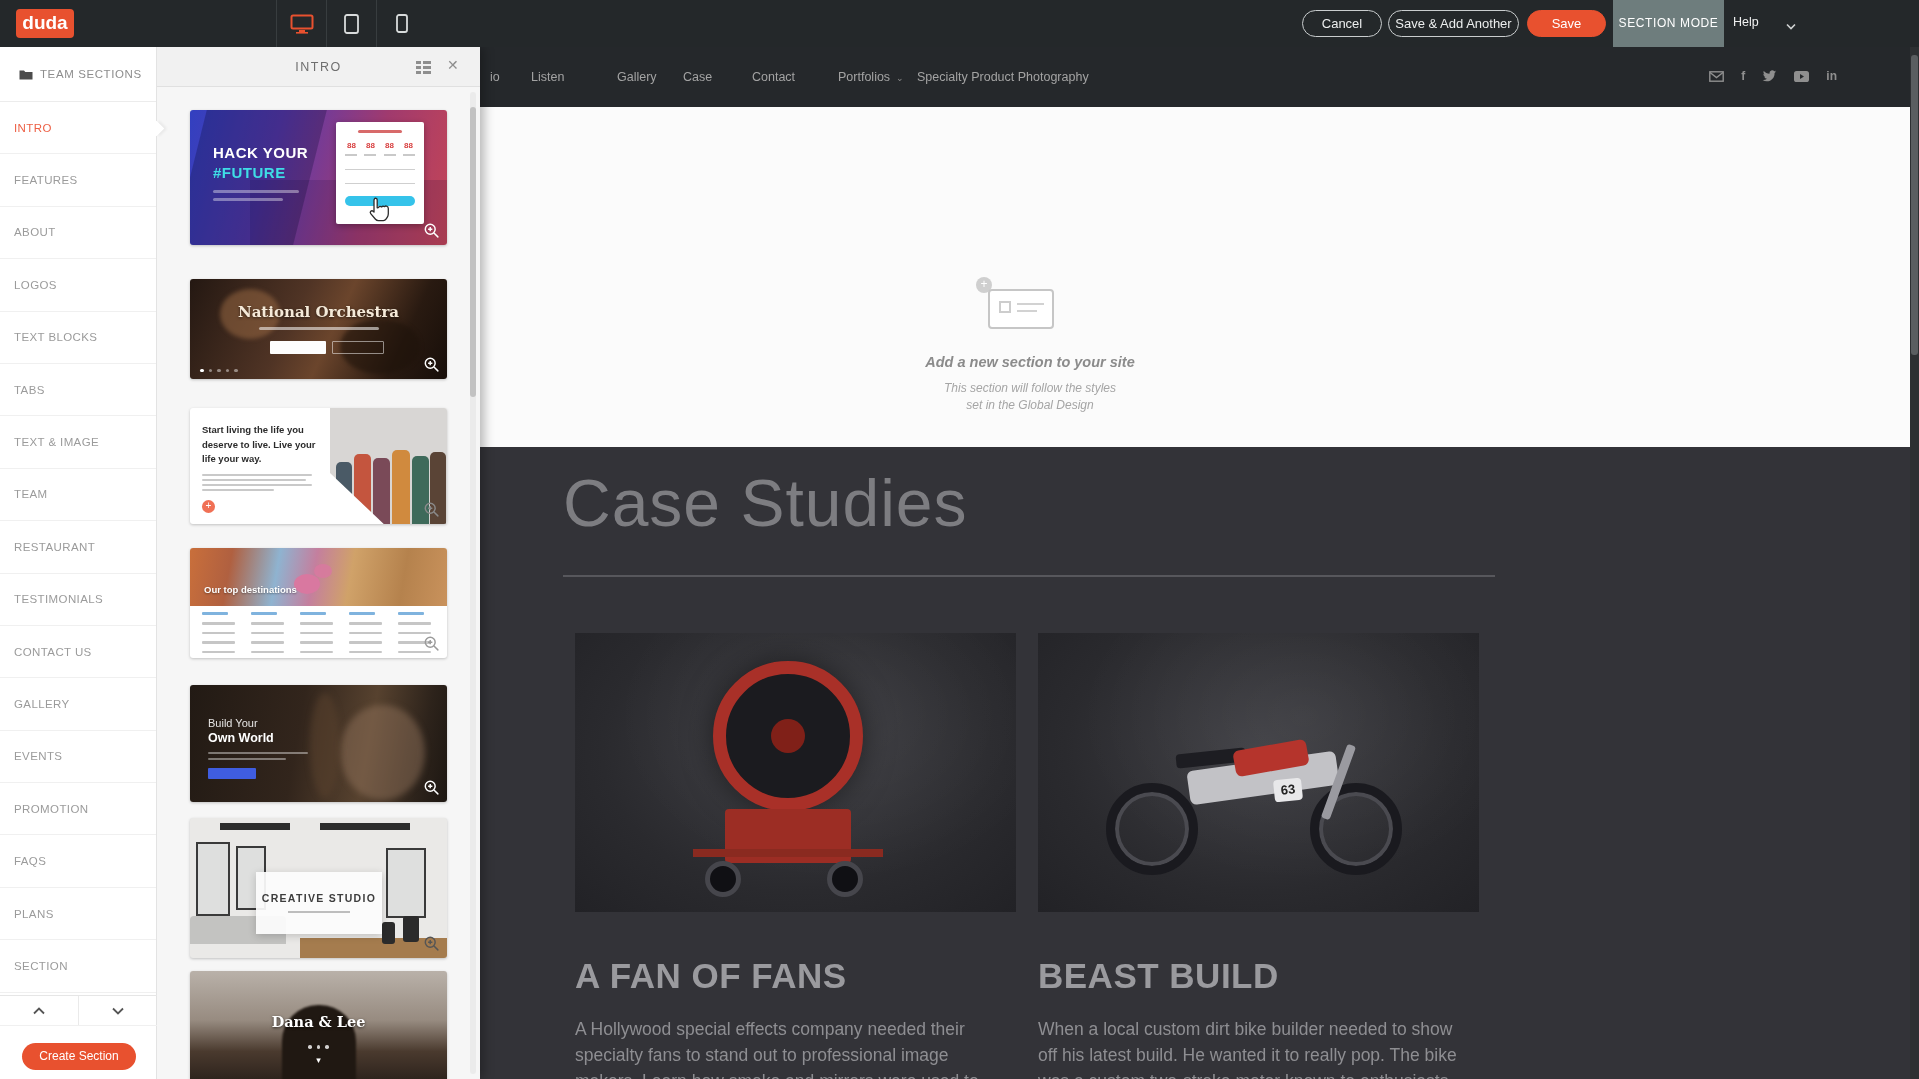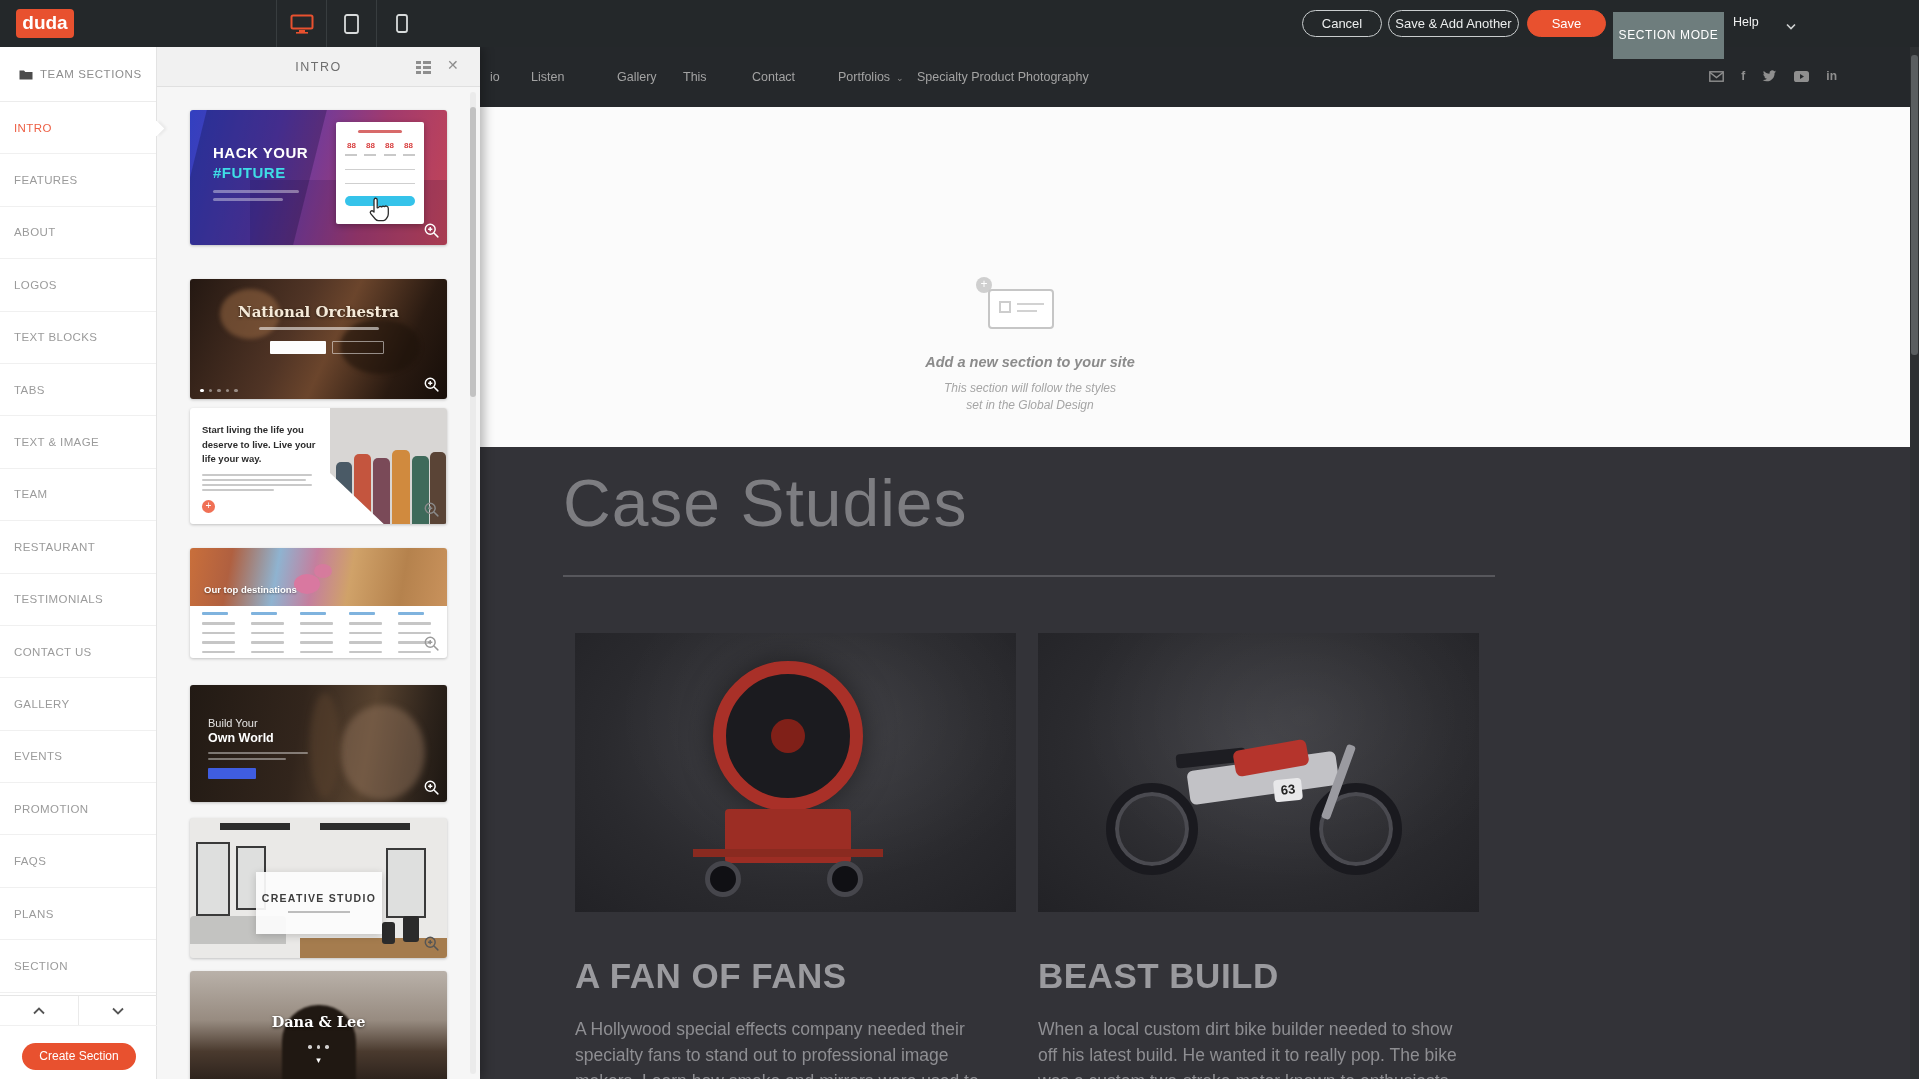--- a/index.html
+++ b/index.html
@@ -12,21 +12,21 @@
           border-radius:4px; color:#fff; font-weight:bold; font-size:19px; text-align:center; line-height:28px; }
   .device-cell { position:absolute; top:0; width:50px; height:47px; border-left:1px solid #383d3f;
                  display:flex; align-items:center; justify-content:center; }
   .device-cell:last-of-type { border-right:1px solid #383d3f; }
   #dev-desktop { left:276px; } #dev-tablet { left:326px; } #dev-mobile { left:376px; }
   .pill { position:absolute; top:10px; height:27px; border:1px solid #c9cdce; border-radius:14px;
           color:#eceeee; font-size:13px; text-align:center; line-height:25px; background:transparent; }
   #btn-cancel { left:1302px; width:80px; }
   #btn-save-add { left:1388px; width:131px; }
   #btn-save { left:1527px; width:79px; background:#e8512f; border-color:#e8512f; color:#fff; }
-  #section-mode { position:absolute; left:1613px; top:12px; width:111px; height:47px; background:#6e7d7d;
+  #section-mode { position:absolute; left:1613px; top:0; width:111px; height:47px; background:#6e7d7d;
                   color:#fff; font-size:12px; letter-spacing:.6px; text-align:center; line-height:47px; }
   #help { position:absolute; left:1733px; top:15px; color:#f0f1f1; font-size:12.5px; }
   #help-chevron { position:absolute; left:1786px; top:16px; color:#cfd2d2; }
 
   
   #sidebar { position:absolute; left:0; top:47px; width:157px; height:1032px; background:#ffffff;
              border-right:1px solid #e3e3e3; z-index:30; }
   #sidebar-header { height:55px; border-bottom:1px solid #ececec; display:flex; align-items:center;
                     padding-left:19px; color:#8d8d8d; font-size:11.5px; letter-spacing:.6px; gap:7px; }
   .side-item { height:52.4px; border-bottom:1px solid #f0f0f0; display:flex; align-items:center;
@@ -71,21 +71,21 @@
              border-radius:2px; box-shadow:0 2px 6px rgba(0,0,0,.3); padding:8px 9px; }
   .t1-card-title { width:44px; height:3px; background:#d86a6a; margin:0 auto; border-radius:2px; }
   .t1-nums { display:flex; justify-content:space-between; margin-top:8px; }
   .t1-num { width:13px; height:10px; color:#d84040; font-size:8px; font-weight:bold; text-align:center; }
   .t1-lbls { display:flex; justify-content:space-between; margin-top:3px; }
   .t1-lbl { width:12px; height:2px; background:#c9c9c9; }
   .t1-field { height:1px; background:#cfcfcf; margin-top:13px; }
   #t1-btn { margin-top:12px; height:10px; border-radius:5px; background:#35c3ea; }
 
   
-  #t2 { top:232px; height:120px;
+  #t2 { top:232px; height:100px;
         background:linear-gradient(115deg,#241812 0%,#503425 40%,#6b452c 55%,#291a11 80%,#170e09 100%); }
   .t2-blob { position:absolute; border-radius:50%; filter:blur(2px); }
   #t2 .txt { position:absolute; width:100%; top:24px; text-align:center; }
   .t2-title { font-family:"DejaVu Serif", serif; color:#f5ead9; font-size:15px; font-weight:bold;
               text-shadow:0 1px 3px rgba(0,0,0,.6); }
   .t2-sub { width:120px; height:2.5px; background:rgba(255,255,255,.55); margin:6px auto 0; border-radius:2px; }
   #t2-btn { position:absolute; left:80px; top:62px; width:56px; height:13px; background:#fdfdfd; border-radius:1px; }
   #t2-btn2 { position:absolute; left:142px; top:62px; width:52px; height:13px; border:1px solid rgba(255,255,255,.5); border-radius:1px; }
   .t2-dots { position:absolute; left:10px; bottom:7px; display:flex; gap:5px; }
   .t2-dots i { width:3.5px; height:3.5px; border-radius:50%; background:rgba(255,255,255,.45); }
@@ -568,21 +568,21 @@
     <div id="panel-scroll-thumb"></div>
   </div>
 </div>
 
 <div id="canvas">
 
   <div id="site-nav">
     <span class="nav-item" id="nav-0">io</span>
     <span class="nav-item" id="nav-1">Listen</span>
     <span class="nav-item" id="nav-2">Gallery</span>
-    <span class="nav-item" id="nav-3">This</span>
+    <span class="nav-item" id="nav-3">Case</span>
     <span class="nav-item" id="nav-4">Contact</span>
     <span class="nav-item" id="nav-5"><span>Portfolios</span><span class="nav-chevron">⌄</span></span>
     <span class="nav-item" id="nav-6">Specialty Product Photography</span>
 
     <div id="social-row">
       <span class="soc">
         <svg width="15" height="11" viewBox="0 0 15 11">
             <rect x="0.8" y="0.8" width="13.4" height="9.4" fill="none" stroke="#8f8f8f" stroke-width="1.4"></rect>
             <polyline points="1,1.5 7.5,6.5 14,1.5" fill="none" stroke="#8f8f8f" stroke-width="1.4"></polyline>
           </svg>

